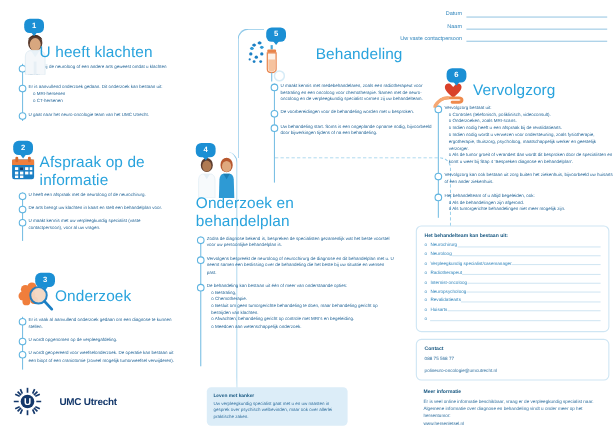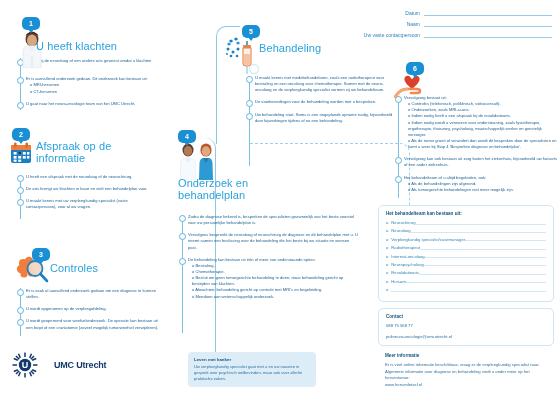--- a/index.html
+++ b/index.html
@@ -30,21 +30,21 @@
   }
   .step-badge:after{
     content:"";
     position:absolute;bottom:-3px;left:6px;
     border-left:3px solid transparent;
     border-right:3px solid transparent;
     border-top:4px solid #1b8fd4;
   }
   .head-title{
     position:absolute;
-    font-size:11px;
+    font-size:14px;
     color:#29a3dd;
     line-height:1.12;
     letter-spacing:.1px;
     z-index:5;
   }
   .bullets{
     position:absolute;
     z-index:4;
   }
   .bul{
@@ -223,21 +223,21 @@
           <circle cx="15" cy="5" r="4.2"></circle>
         <circle cx="7" cy="13" r="4.2"></circle>
           <circle cx="13.5" cy="12" r="4.6"></circle>
         <circle cx="10" cy="18" r="3.6"></circle>
           <circle cx="17" cy="17" r="3.4"></circle>
       </g>
       <circle cx="21" cy="12.5" r="7.5" fill="#f3d7c2" stroke="#1b7fc4" stroke-width="1.8" opacity=".95"></circle>
       <line x1="26.5" y1="18" x2="33" y2="25" stroke="#1b7fc4" stroke-width="2.6" stroke-linecap="round"></line>
     </svg>
 
-    <div class="head-title" style="left:50px; top:262px; width:110px;">Controles</div>
+    <div class="head-title" style="left:50px; top:262px; width:110px;">Onderzoek</div>
 
     <div class="rail" style="left:20px; top:288px; height:48px;"></div>
 
     <div class="bullets" style="left:17px; top:288px; width:142px;">
       <div class="bul"><span>Er is vaak al aanvullend onderzoek gedaan om een diagnose te kunnen stellen.</span></div>
       <div class="bul"><span>U wordt opgenomen op de verpleegafdeling.</span></div>
       <div class="bul"><span>U wordt geopereerd voor weefselonderzoek. De operatie kan bestaan uit een biopt of een craniotomie (zoveel mogelijk tumorweefsel verwijderen).</span></div>
     </div>
   </div>
 
@@ -298,21 +298,21 @@
           <path d="M12 6 q2-3 4 0 q-2 3-4 0Z"></path>
         </g>
       <rect x="22" y="4" width="2" height="4" fill="#4aa8d8"></rect>
       <rect x="19" y="8" width="8" height="3" rx="1" fill="#e8834a"></rect>
       <path d="M19 11 L27 11 L27 26 Q27 29 23 29 Q19 29 19 26Z" fill="#fdf1e8" stroke="#e8834a" stroke-width="1.1"></path>
       <path d="M20 17 L26 17 L26 25.6 Q26 28 23 28 Q20 28 20 25.6Z" fill="#f6c39f"></path>
       <line x1="23" y1="29" x2="23" y2="37" stroke="#7cc0e4" stroke-width="1"></line>
       <circle cx="30" cy="32" r="4.5" fill="none" stroke="#d7ecf7" stroke-width="1.4"></circle>
     </svg>
 
-    <div class="head-title" style="left:34px; top:24px; width:110px;">Behandeling</div>
+    <div class="head-title" style="left:62px; top:24px; width:110px;">Behandeling</div>
 
     <div class="rail" style="left:24px; top:58px; height:90px;"></div>
 
     <div class="bullets" style="left:21px; top:57px; width:150px;">
       <div class="bul"><span>U maakt kennis met medebehandelaren, zoals een radiotherapeut voor bestraling en een oncoloog voor chemotherapie. Samen met de neuro-oncoloog en de verpleegkundig specialist vormen zij uw behandelteam.</span></div>
       <div class="bul"><span>De voorbereidingen voor de behandeling worden met u besproken.</span></div>
       <div class="bul"><span>Uw behandeling start. Soms is een ongeplande opname nodig, bijvoorbeeld door bijwerkingen tijdens of na een behandeling.</span></div>
     </div>
   </div>
 
@@ -321,20 +321,21 @@
     <div class="step-badge" style="left:16px; top:10px;">
       <span>6</span>
     </div>
 
     <svg class="art" style="left:4px; top:20px;" width="36" height="26" viewBox="0 0 36 26">
       <path d="M18 17 C12 12 10 9 10.5 6.5 C11 3.5 14.5 3 16.3 5.2 L18 7.2 L19.7 5.2 C21.5 3 25 3.5 25.5 6.5 C26 9 24 12 18 17Z" fill="#d9412a"></path>
       <path d="M2 24 q4-7 11-7 l10 0 q3 0 3 2 q0 2-3 2 l-6 0" fill="none" stroke="#ef8a4c" stroke-width="2.6" stroke-linecap="round"></path>
       <path d="M1 25 q5-8 12-8" fill="none" stroke="#f6a873" stroke-width="3" stroke-linecap="round"></path>
     </svg>
 
+    <div class="head-title" style="left:40px; top:22px; width:120px;">Vervolgzorg</div>
 
     <div class="rail" style="left:8px; top:44px; height:102px;"></div>
 
     <div class="bullets" style="left:5px; top:43px; width:163px;">
       <div class="bul">
         <span>Vervolgzorg bestaat uit:</span>
         <span class="sub o">Controles (telefonisch, poliklinisch, videoconsult).</span>
         <span class="sub o">Onderzoeken, zoals MRI-scans.</span>
         <span class="sub o">Indien nodig heeft u een afspraak bij de revalidatiearts.</span>
         <span class="sub o">Indien nodig wordt u verwezen voor ondersteuning, zoals fysiotherapie, ergotherapie, thuiszorg, psycholoog, maatschappelijk werker en geestelijk verzorger.</span>

